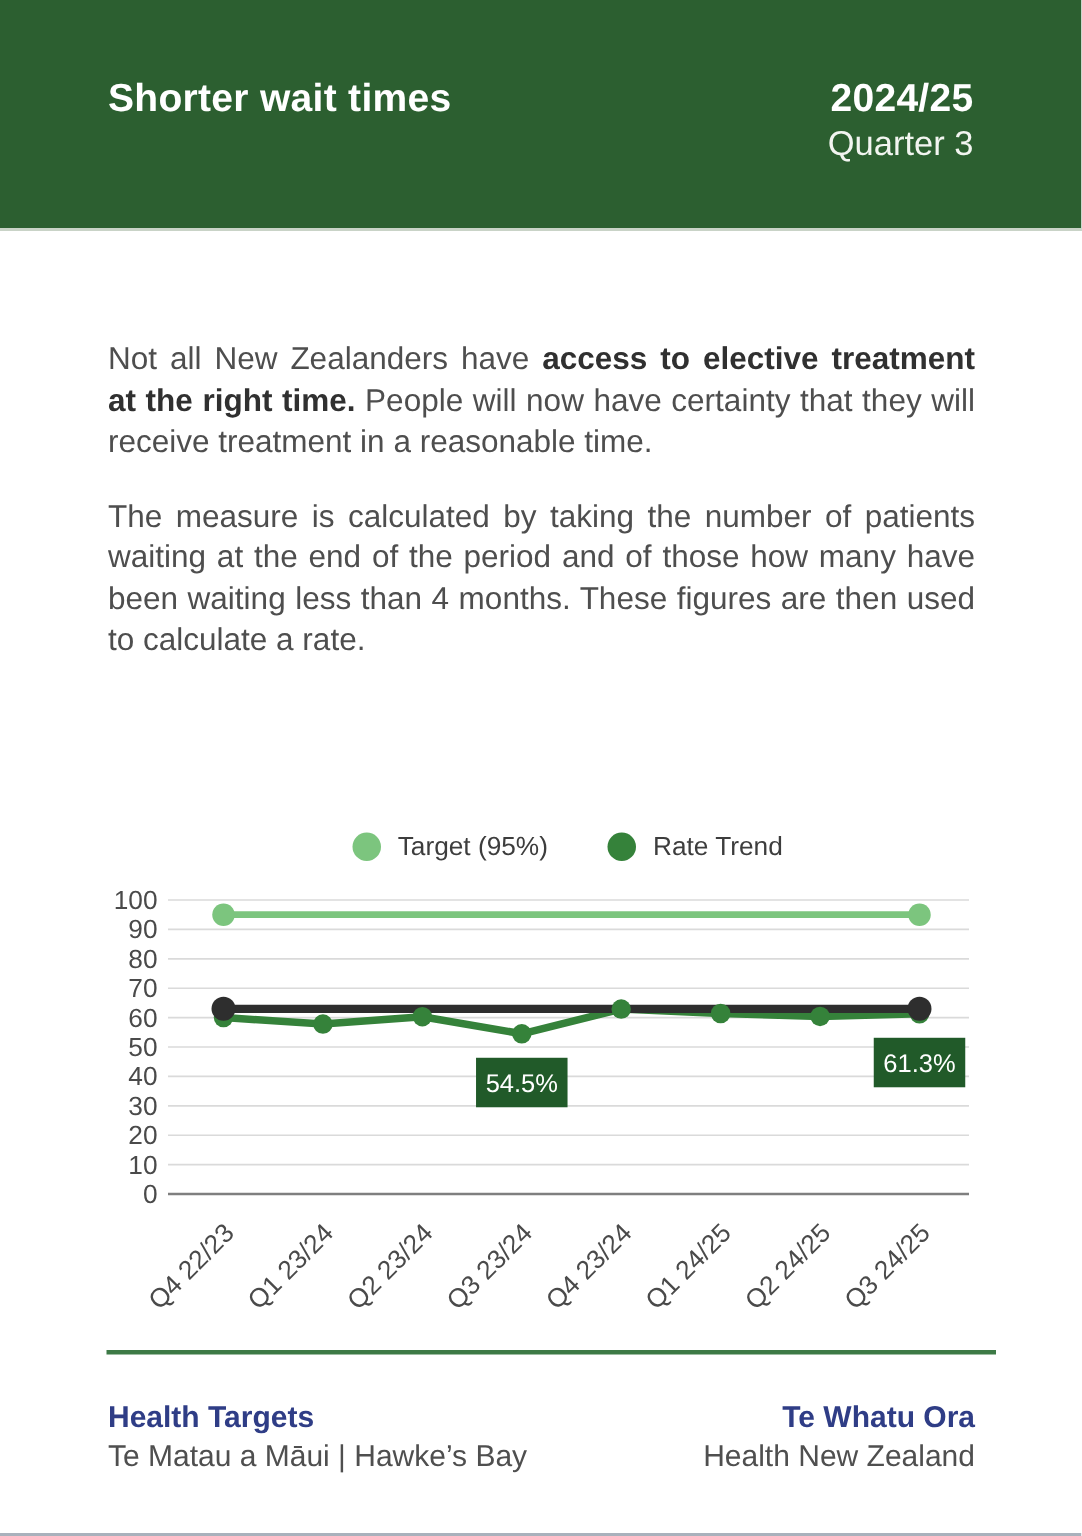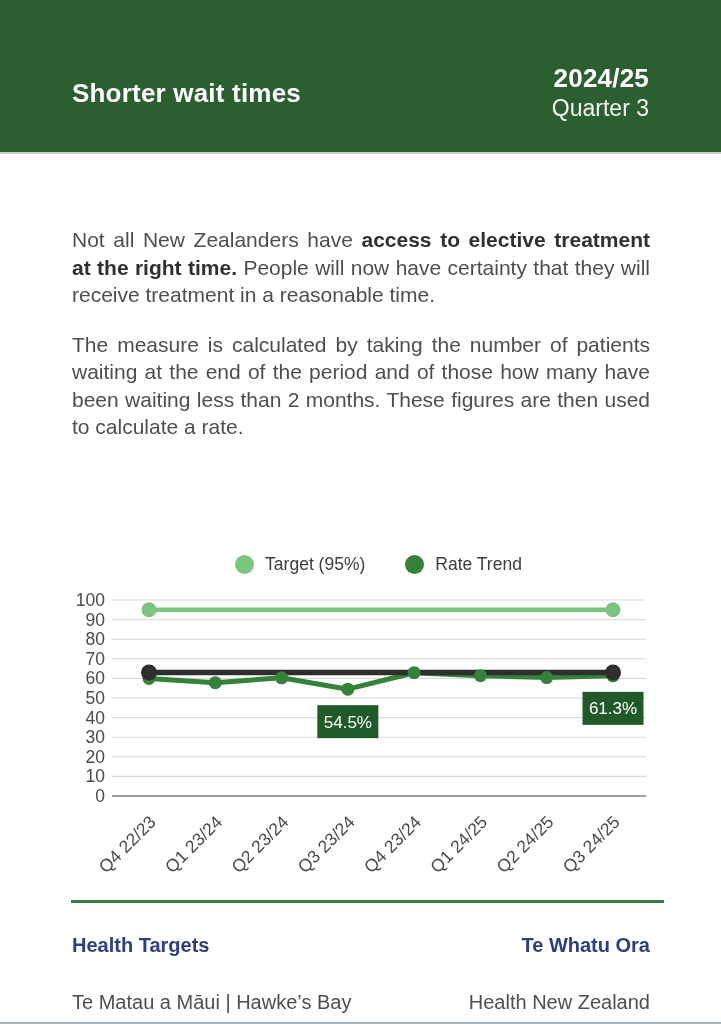--- a/index.html
+++ b/index.html
@@ -1,21 +1,21 @@
 <!DOCTYPE html>
 <html><head>
 <meta charset="utf-8">
 <style>
   html,body{margin:0;padding:0;}
   body{font-family:"Liberation Sans", sans-serif; background:#ffffff;}
   .page{position:relative;width:721px;height:1024px;background:#ffffff;overflow:hidden;}
 
   
   .header{position:absolute;top:0;left:0;width:721px;height:154px;box-sizing:border-box;
-    padding:50px 72px 16px 72px;display:flex;justify-content:space-between;align-items:center;
+    padding:50px 72px 16px 72px;display:flex;justify-content:space-between;align-items:flex-start;
     border-bottom:2px solid #c9d3c7;}
   .header .title{color:#ffffff;font-size:26px;font-weight:bold;line-height:30px;letter-spacing:.2px;}
   .header .subtitle{color:#f2f5f0;font-size:23px;font-weight:normal;line-height:30px;}
   .header .right{text-align:right;}
 
   
   .textblock{position:absolute;top:198px;left:72px;width:578px;margin-top:28px;}
   .para{margin:0 0 22px 0;font-size:21px;line-height:27.5px;color:#4e4e4e;text-align:justify;}
   .para strong{color:#303030;font-weight:bold;}
   .para:last-child{margin-bottom:0;}
@@ -25,42 +25,42 @@
   .legend{display:flex;justify-content:center;align-items:center;gap:40px;margin-left:90px;width:577px;height:26px;}
   .legend-item{display:flex;align-items:center;gap:11px;}
   .legend-dot{width:19px;height:19px;border-radius:50%;display:inline-block;}
   .legend-label{font-size:17.5px;color:#3d3d3d;}
   .chart-svg{display:block;margin:13px 0 0 72px;}
 
   
   .footer-rule{position:absolute;top:900px;left:71px;width:593px;height:3px;}
   .footer-row{position:absolute;top:933px;left:72px;width:578px;display:flex;justify-content:space-between;}
   .footer-title{font-size:20px;font-weight:bold;line-height:25px;}
-  .footer-sub{font-size:20px;color:#4f4f4f;line-height:26px;margin-top:31px;}
+  .footer-sub{font-size:20px;color:#4f4f4f;line-height:26px;}
   .footer-right{text-align:right;}
   .bottom-line{position:absolute;left:0;bottom:0;width:721px;height:2px;background:#a9b1bc;}
 </style>
 </head>
 <body>
 
 <div class="page">
 
   <div class="header" style="background: rgb(44, 95, 48);">
     <div class="left">
       <div class="title">Shorter wait times</div>
     </div>
     <div class="right">
       <div class="title">2024/25</div>
       <div class="subtitle">Quarter 3</div>
     </div>
   </div>
 
   <div class="textblock">
       <p class="para"><span>Not all New Zealanders have </span><strong>access to elective treatment at the right time.</strong><span> People will now have certainty that they will receive treatment in a reasonable time.</span></p>
-      <p class="para"><span>The measure is calculated by taking the number of patients waiting at the end of the period and of those how many have been waiting less than 2 months. These figures are then used to calculate a rate.</span></p>
+      <p class="para"><span>The measure is calculated by taking the number of patients waiting at the end of the period and of those how many have been waiting less than 4 months. These figures are then used to calculate a rate.</span></p>
     </div>
 
   <div class="chart-block">
     <div class="legend">
         <div class="legend-item">
           <span class="legend-dot" style="background: rgb(124, 197, 126);"></span>
           <span class="legend-label">Target (95%)</span>
         </div>
         <div class="legend-item">
           <span class="legend-dot" style="background: rgb(53, 130, 58);"></span>

